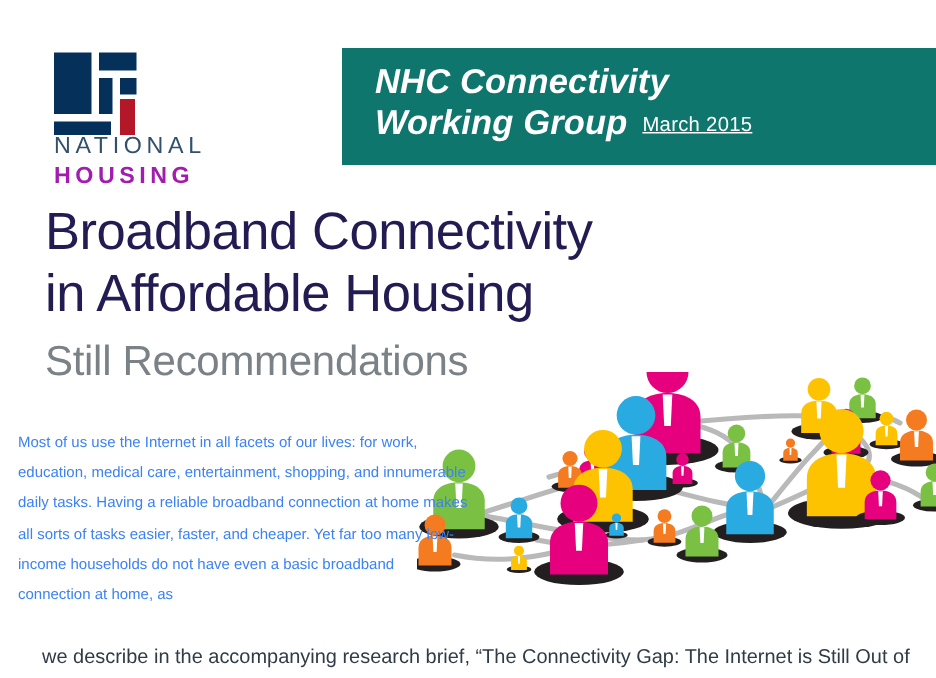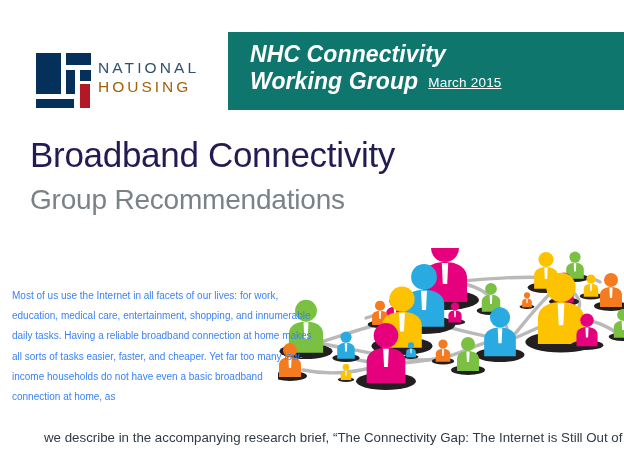--- a/index.html
+++ b/index.html
@@ -19,23 +19,24 @@
 
   
   .header {
     position: absolute;
     left: 0; top: 0;
     width: 624px;
     height: 122px;
   }
   .logo-block {
     position: absolute;
-    left: 36px; top: 50px;
+    left: 36px; top: 32px;
     display: flex;
-    align-items: center;
+    align-items: flex-start;
+    flex-direction: column;
   }
   
   .logo-mark {
     position: relative;
     width: 50px;
     height: 58px;
     margin-right: 12px;
   }
   .lm { position: absolute; }
   .lm-big        { left: 0;   top: 3px;  width: 25px; height: 41px; background: #04305a; }
@@ -48,21 +49,21 @@
   .wordmark {
     line-height: 1.0;
   }
   .wm-line {
     font-size: 15.5px;
     letter-spacing: 3.1px;
     white-space: nowrap;
     font-weight: 400;
   }
   .wm-national   { color: #30506e; margin-bottom: 4px; }
-  .wm-housing    { color: #a16207; font-weight: 400; letter-spacing: 3.0px; margin-bottom: 4px; }
+  .wm-housing    { color: #a21caf; font-weight: 700; letter-spacing: 3.0px; margin-bottom: 4px; }
   .wm-conference { color: #30506e; font-size: 14.5px; letter-spacing: 2.7px; }
 
   .banner {
     position: absolute;
     left: 228px; top: 32px;
     width: 439px;
     height: 78px;
     background: #0f766e;
     color: #ffffff;
   }
@@ -124,21 +125,20 @@
     line-height: 20.2px;
   }
   .body-wide {
     position: absolute;
     left: 28px; top: 428px;
     width: 580px;
     color: #2f3b45;
     font-size: 13.3px;
     line-height: 20.2px;
     white-space: nowrap;
-    margin-left: 16px;
   }
   .body-clipped {
     position: absolute;
     left: 28px; top: 448px;
     width: 580px;
     color: #2f3b45;
     font-size: 13.3px;
     line-height: 20.2px;
     white-space: nowrap;
     overflow: hidden;
@@ -180,21 +180,22 @@
     <div class="banner-inner">
       <div class="banner-l1">NHC Connectivity</div>
       <div class="banner-l2"><span>Working Group</span><span class="banner-date">March 2015</span></div>
     </div>
   </div>
 
 </div>
 
 <div class="title-block">
   <div class="title">Broadband Connectivity</div>
-  <div class="subtitle">Group Recommendations</div>
+  <div class="title">in Affordable Housing</div>
+  <div class="subtitle">Still Recommendations</div>
 </div>
 
 <div class="illustration">
   <svg width="346" height="165" viewBox="0 0 346 165">
     <g stroke="#b9b9b9" stroke-width="3.4" fill="none" stroke-linecap="round">
       <path d="M40 95 C 95 78, 110 70, 140 72"></path>
       <path d="M40 95 C 90 104, 120 112, 150 112"></path>
       <path d="M150 112 C 190 108, 200 90, 232 92"></path>
       <path d="M140 72 C 175 58, 185 48, 176 34"></path>
       <path d="M176 34 C 205 38, 222 48, 232 92"></path>

